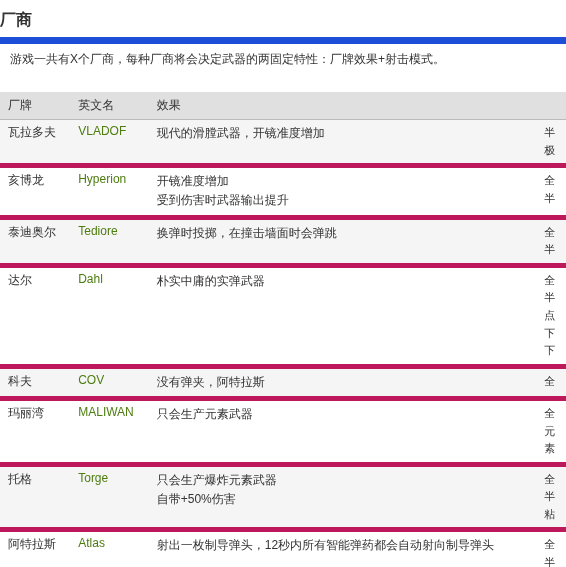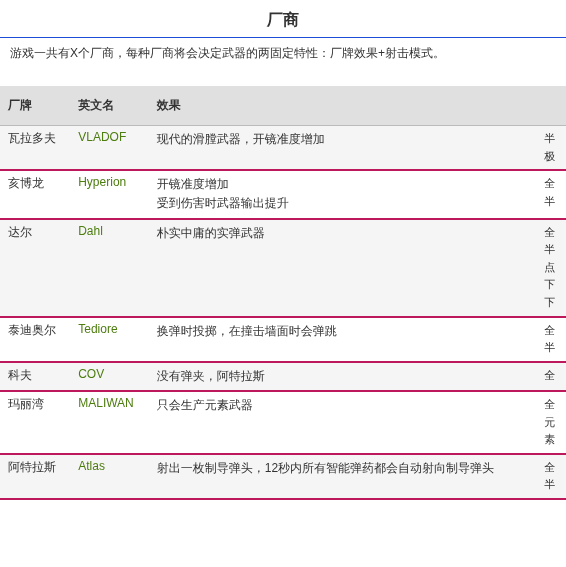--- a/index.html
+++ b/index.html
@@ -5,49 +5,49 @@
     * { margin: 0; padding: 0; box-sizing: border-box; }
     body {
       font-family: "Microsoft YaHei", "SimHei", Arial, sans-serif;
       font-size: 12px;
       background: #fff;
       color: #333;
       width: 566px;
       min-height: 567px;
     }
     .page-title {
-      text-align: center;
+      text-align: left;
       font-size: 16px;
       font-weight: bold;
       padding: 10px 0 6px 0;
-      border-bottom: 1px solid #1d4ed8;
+      border-bottom: 7px solid #1d4ed8;
     }
     .description {
       padding: 6px 10px 24px 10px;
       font-size: 12px;
       color: #333;
       line-height: 1.5;
     }
     table {
       width: 100%;
       border-collapse: collapse;
     }
     thead tr {
       background: #e0e0e0;
     }
     thead th {
-      padding: 11px 8px;
+      padding: 5px 8px;
       text-align: left;
-      font-weight: bold;
+      font-weight: normal;
       font-size: 12px;
       border-bottom: 1px solid #bbb;
       margin-top: 48px;
     }
     tbody tr {
-      border-bottom: 2px solid #be185d;
+      border-bottom: 5px solid #be185d;
     }
     tbody tr:nth-child(odd) {
       background: #f5f5f5;
     }
     tbody tr:nth-child(even) {
       background: #fff;
     }
     td {
       padding: 4px 8px;
       vertical-align: top;
@@ -111,42 +111,42 @@
         <td class="effect">
           <span class="effect-line">开镜准度增加</span>
           <span class="effect-line">受到伤害时武器输出提升</span>
         </td>
         <td class="tags">
           <span class="tag-line">全</span>
           <span class="tag-line">半</span>
         </td>
       </tr>
       <tr>
+        <td class="brand">泰迪奥尔</td>
+        <td class="en-name">Tediore</td>
+        <td class="effect">
+          <span class="effect-line">换弹时投掷，在撞击墙面时会弹跳</span>
+        </td>
+        <td class="tags">
+          <span class="tag-line">全</span>
+          <span class="tag-line">半</span>
+        </td>
+      </tr>
+      <tr>
         <td class="brand">达尔</td>
         <td class="en-name">Dahl</td>
         <td class="effect">
           <span class="effect-line">朴实中庸的实弹武器</span>
         </td>
         <td class="tags">
           <span class="tag-line">全</span>
           <span class="tag-line">半</span>
           <span class="tag-line">点</span>
           <span class="tag-line">下</span>
           <span class="tag-line">下</span>
-        </td>
-      </tr>
-      <tr>
-        <td class="brand">泰迪奥尔</td>
-        <td class="en-name">Tediore</td>
-        <td class="effect">
-          <span class="effect-line">换弹时投掷，在撞击墙面时会弹跳</span>
-        </td>
-        <td class="tags">
-          <span class="tag-line">全</span>
-          <span class="tag-line">半</span>
         </td>
       </tr>
       <tr>
         <td class="brand">科夫</td>
         <td class="en-name">COV</td>
         <td class="effect">
           <span class="effect-line">没有弹夹，阿特拉斯</span>
         </td>
         <td class="tags">
           <span class="tag-line">全</span>
@@ -158,20 +158,33 @@
         <td class="effect">
           <span class="effect-line">只会生产元素武器</span>
         </td>
         <td class="tags">
           <span class="tag-line">全</span>
           <span class="tag-line">元</span>
           <span class="tag-line">素</span>
         </td>
       </tr>
       <tr>
+        <td class="brand">托格</td>
+        <td class="en-name">Torge</td>
+        <td class="effect">
+          <span class="effect-line">只会生产爆炸元素武器</span>
+          <span class="effect-line">自带+50%伤害</span>
+        </td>
+        <td class="tags">
+          <span class="tag-line">全</span>
+          <span class="tag-line">半</span>
+          <span class="tag-line">粘</span>
+        </td>
+      </tr>
+      <tr>
         <td class="brand">阿特拉斯</td>
         <td class="en-name">Atlas</td>
         <td class="effect">
           <span class="effect-line">射出一枚制导弹头，12秒内所有智能弹药都会自动射向制导弹头</span>
         </td>
         <td class="tags">
           <span class="tag-line">全</span>
           <span class="tag-line">半</span>
         </td>
       </tr>

